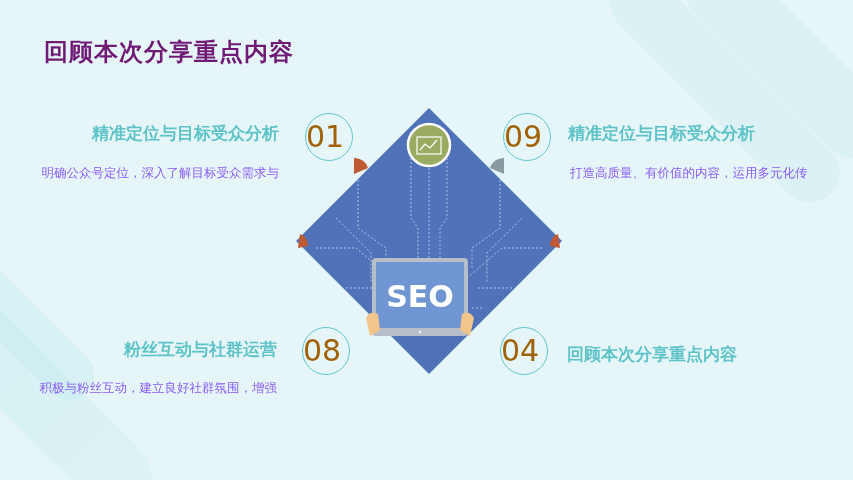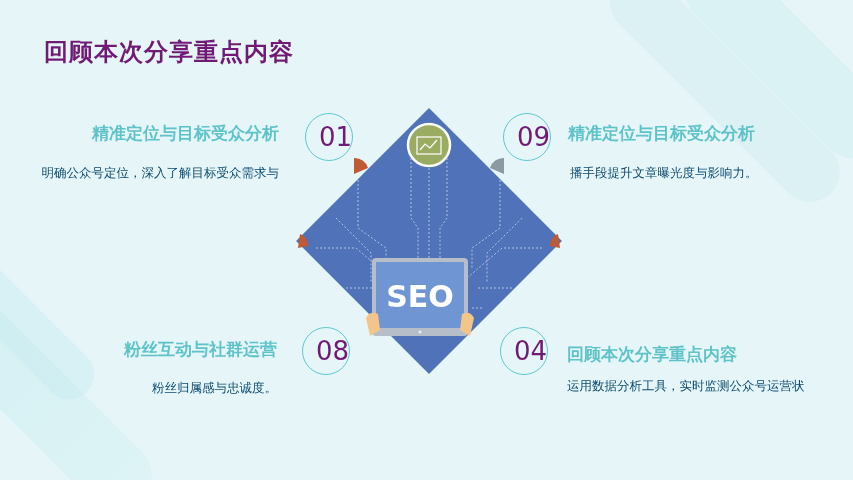--- a/index.html
+++ b/index.html
@@ -13,27 +13,27 @@
   .s2 { left:-30px; top:240px; width:190px; height:50px; background:#c8ecef; transform:rotate(45deg); transform-origin:left top; opacity:0.5;}
   .s3 { left:640px; top:-40px; width:300px; height:60px; background:#d3eff2; transform:rotate(45deg); transform-origin:left top; opacity:0.6;}
   .s4 { left:720px; top:-60px; width:260px; height:70px; background:#cfeef1; transform:rotate(45deg); transform-origin:left top; opacity:0.55;}
 
   .title {
     position:absolute; left:44px; top:36px; font-size:24px; font-weight:bold; color:#701a75;
     letter-spacing:1px;
   }
   .num {
     position:absolute; width:46px; height:46px; border:1.5px solid #5ec8cc; border-radius:50%;
-    color:#701a75; font-size:26px; line-height:46px; text-align:right;
+    color:#a16207; font-size:30px; line-height:46px; text-align:left;
   }
   .head {
     position:absolute; font-size:17px; font-weight:bold; color:#5ec3c8; white-space:nowrap;
   }
   .desc {
-    position:absolute; font-size:12.5px; color:#0c4a6e; line-height:25px;
+    position:absolute; font-size:12.5px; color:#8b5cf6; line-height:25px;
   }
   .r { text-align:right; }
 
   .diamond-wrap { position:absolute; left:296px; top:108px; width:266px; height:266px;text-align:center; }
   .diamond {
     position:absolute; left:39px; top:39px; width:188px; height:188px; background:#4f72b8;
     transform:rotate(45deg);
   }
 </style>
 </head>
@@ -48,33 +48,32 @@
 
 <div class="num" style="left:305px;top:113px;">01</div>
 <div class="head r" style="right:574px;top:122px;">精准定位与目标受众分析</div>
 <div class="desc r" style="right:574px;top:160px;">
   <div>明确公众号定位，深入了解目标受众需求与</div>
 </div>
 
 <div class="num" style="left:503px;top:113px;">09</div>
 <div class="head" style="left:568px;top:122px;">精准定位与目标受众分析</div>
 <div class="desc" style="left:570px;top:160px;">
-  <div>播手段提升文章曝光度与影响力。</div>
+  <div>打造高质量、有价值的内容，运用多元化传</div>
 </div>
 
 <div class="num" style="left:302px;top:327px;">08</div>
 <div class="head r" style="right:576px;top:338px;">粉丝互动与社群运营</div>
 <div class="desc r" style="right:576px;top:375px;">
-  <div>粉丝归属感与忠诚度。</div>
+  <div>积极与粉丝互动，建立良好社群氛围，增强</div>
 </div>
 
 <div class="num" style="left:500px;top:327px;">04</div>
 <div class="head" style="left:567px;top:343px;">回顾本次分享重点内容</div>
 <div class="desc" style="left:567px;top:373px;">
-  <div>运用数据分析工具，实时监测公众号运营状</div>
 </div>
 
 <div class="diamond-wrap">
   <div class="diamond"></div>
   <svg width="266" height="266" style="position:absolute;left:0;top:0;">
     <g fill="none" stroke="#c9d6ee" stroke-width="1" stroke-dasharray="2,2" opacity="0.8">
       <path d="M133 40 V150"></path>
       <path d="M62 72 V120 L90 140 V160"></path>
       <path d="M204 72 V120 L176 140 V160"></path>
       <path d="M20 140 H60 L95 170"></path>

